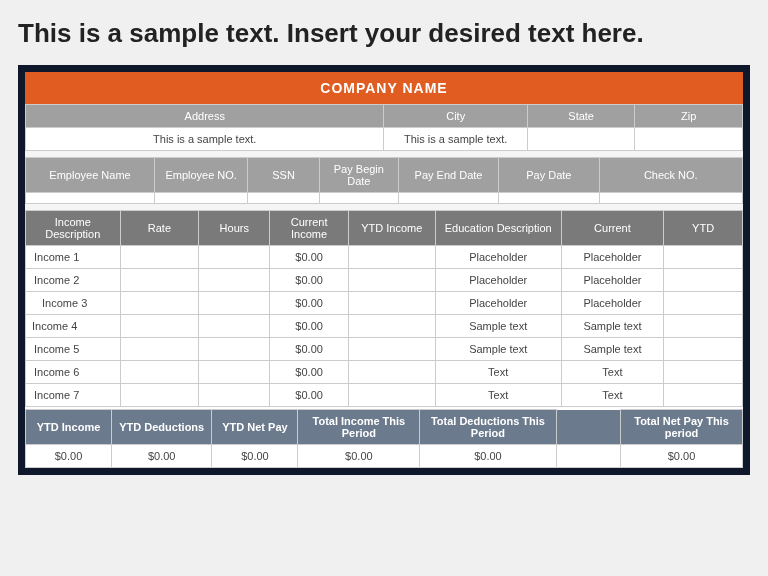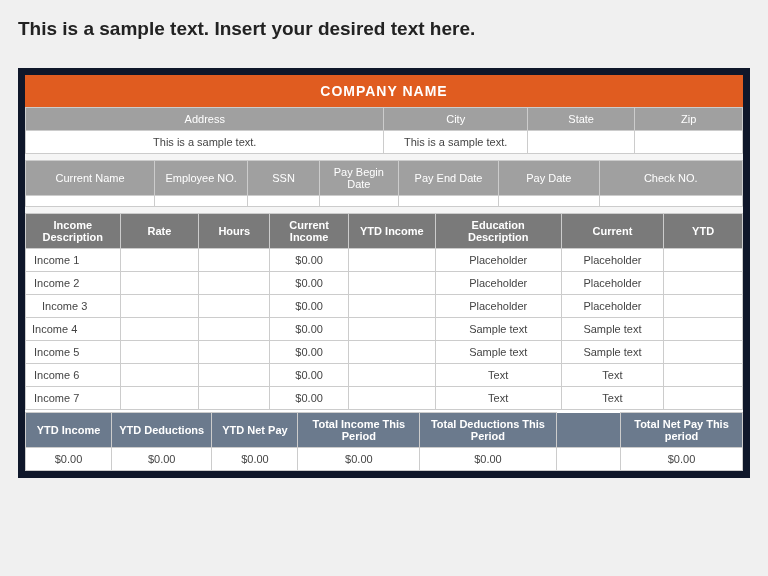--- a/index.html
+++ b/index.html
@@ -4,24 +4,24 @@
   <style>
     * { box-sizing: border-box; margin: 0; padding: 0; }
     body {
       font-family: Arial, sans-serif;
       background: #f0f0f0;
       padding: 18px;
       font-size: 11px;
       color: #333;
     }
     .page-title {
-      font-size: 19px;
+      font-size: 26px;
       font-weight: bold;
       color: #222;
-      margin-bottom: 28px;
+      margin-bottom: 16px;
     }
     .table-wrapper {
       background: #fff;
       border: 7px solid #0f172a;
     }
     .company-header {
       background: #e05c20;
       color: #fff;
       font-weight: bold;
       font-size: 14px;
@@ -41,21 +41,21 @@
     }
     .header-gray {
       background: #a0a0a0;
       color: #fff;
       font-weight: normal;
       font-size: 11px;
     }
     .header-dark-gray {
       background: #7a7a7a;
       color: #fff;
-      font-weight: bold;
+      font-weight: normal;
       font-size: 11px;
       margin-top: 37px;
     }
     .data-row td {
       background: #fff;
       font-size: 11px;
       color: #444;
     }
     .footer-header {
       background: #6b7a8d;
@@ -113,21 +113,21 @@
       <col style="width:18%">
       <col style="width:13%">
       <col style="width:10%">
       <col style="width:11%">
       <col style="width:14%">
       <col style="width:14%">
       <col style="width:20%">
     </colgroup>
     <tbody>
         <tr>
-      <th class="header-gray">Current Name</th>
+      <th class="header-gray">Employee Name</th>
       <th class="header-gray">Employee NO.</th>
       <th class="header-gray">SSN</th>
       <th class="header-gray">Pay Begin Date</th>
       <th class="header-gray">Pay End Date</th>
       <th class="header-gray">Pay Date</th>
       <th class="header-gray">Check NO.</th>
     </tr>
     <tr class="data-row">
       <td></td>
       <td></td>

